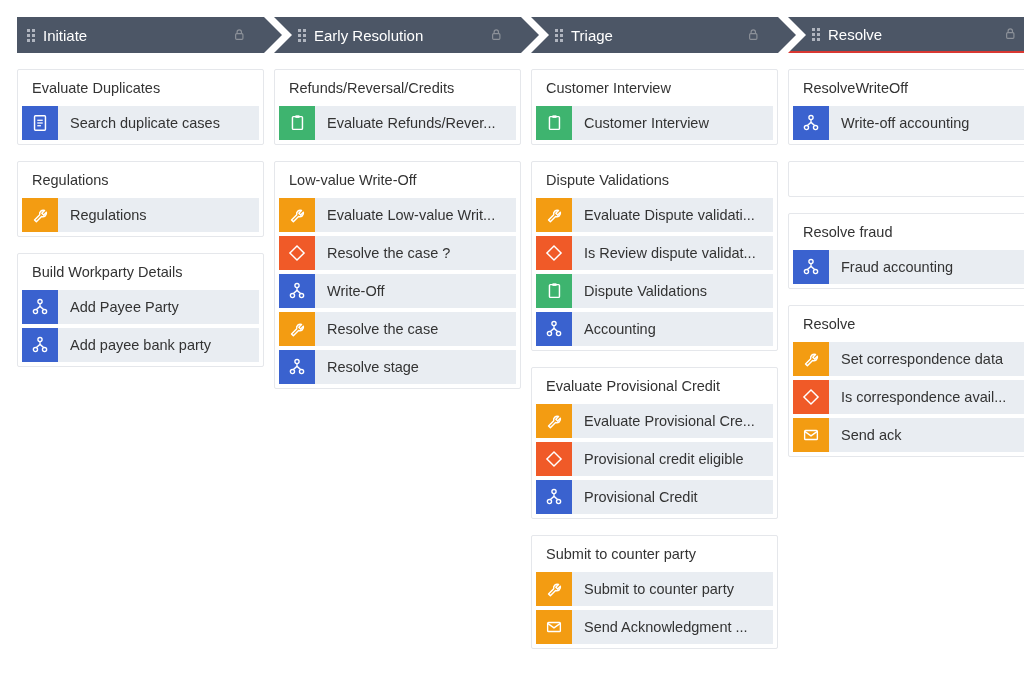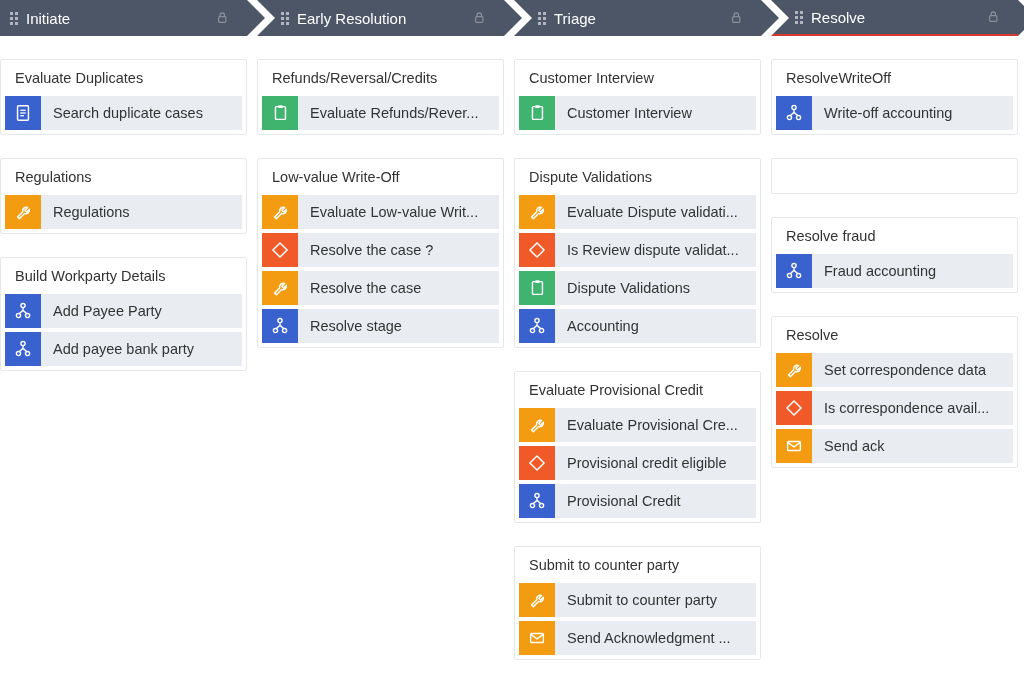--- a/index.html
+++ b/index.html
@@ -5,21 +5,21 @@
     * { margin: 0; padding: 0; box-sizing: border-box; }
     body {
       font-family: Arial, Helvetica, sans-serif;
       background: #fff;
       font-size: 14px;
       color: #333;
     }
     .board {
       display: flex;
       gap: 10px;
-      padding: 0;
+      padding: 17px;
     }
     .column {
       width: 247px;
       flex-shrink: 0;
     }
     .col-header {
       background: #4c5666;
       color: #fff;
       height: 36px;
       display: flex;
@@ -71,21 +71,21 @@
       height: 3px;
       background: #b0b5bf;
       display: block;
     }
     .col-header.notch .drag-handle { margin-left: 14px; }
     .col-title { flex: 1; }
     .lock-icon { opacity: 0.5; margin-right: 6px; }
     .section {
       border: 1px solid #e5e7eb;
       border-radius: 2px;
-      margin-top: 23px;
+      margin-top: 16px;
       background: #fff;
     }
     .section-header {
       padding: 10px 14px;
       font-size: 14.5px;
       color: #333;
     }
     .item {
       display: flex;
       align-items: stretch;
@@ -233,20 +233,28 @@
           </div>
           <div class="item-label">Evaluate Low-value Writ...</div>
         </div>
         <div class="item">
           <div class="item-icon dorange">
             <svg width="20" height="20" viewBox="0 0 22 22">
               <use href="#ic-diamond"></use>
             </svg>
           </div>
           <div class="item-label">Resolve the case ?</div>
+        </div>
+        <div class="item">
+          <div class="item-icon blue">
+            <svg width="20" height="20" viewBox="0 0 22 22">
+              <use href="#ic-flow"></use>
+            </svg>
+          </div>
+          <div class="item-label">Write-Off</div>
         </div>
         <div class="item">
           <div class="item-icon orange">
             <svg width="20" height="20" viewBox="0 0 22 22">
               <use href="#ic-wrench"></use>
             </svg>
           </div>
           <div class="item-label">Resolve the case</div>
         </div>
         <div class="item">

